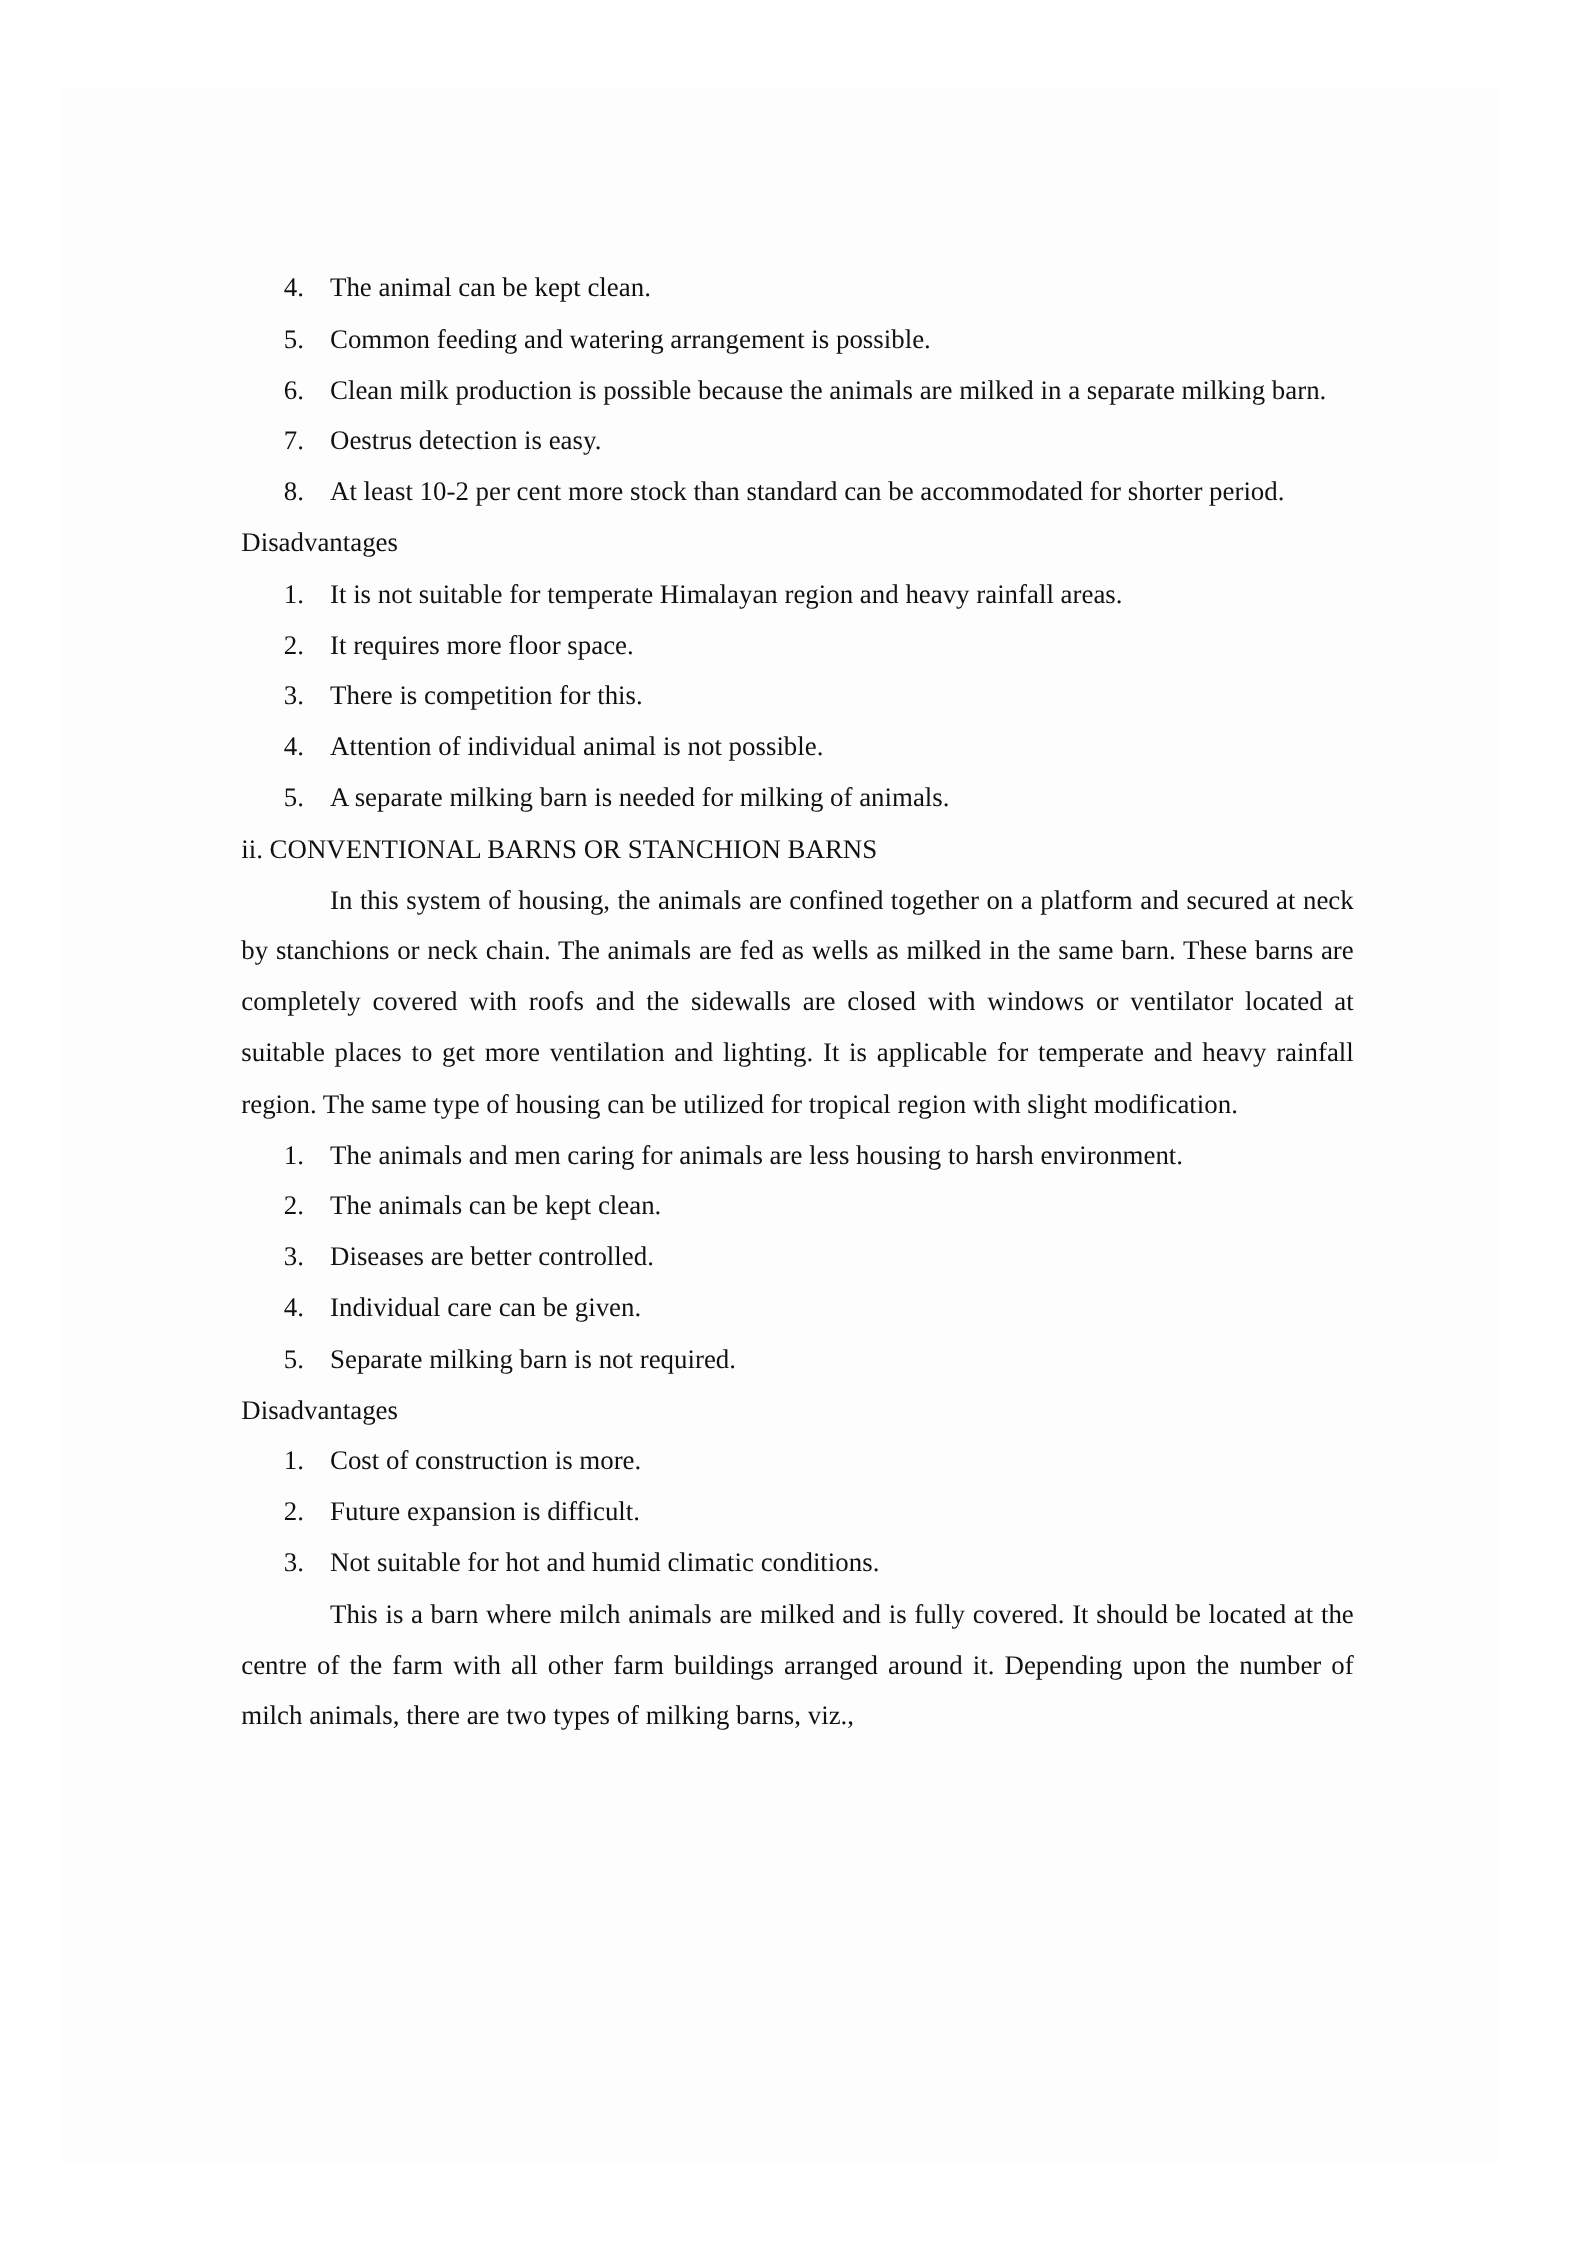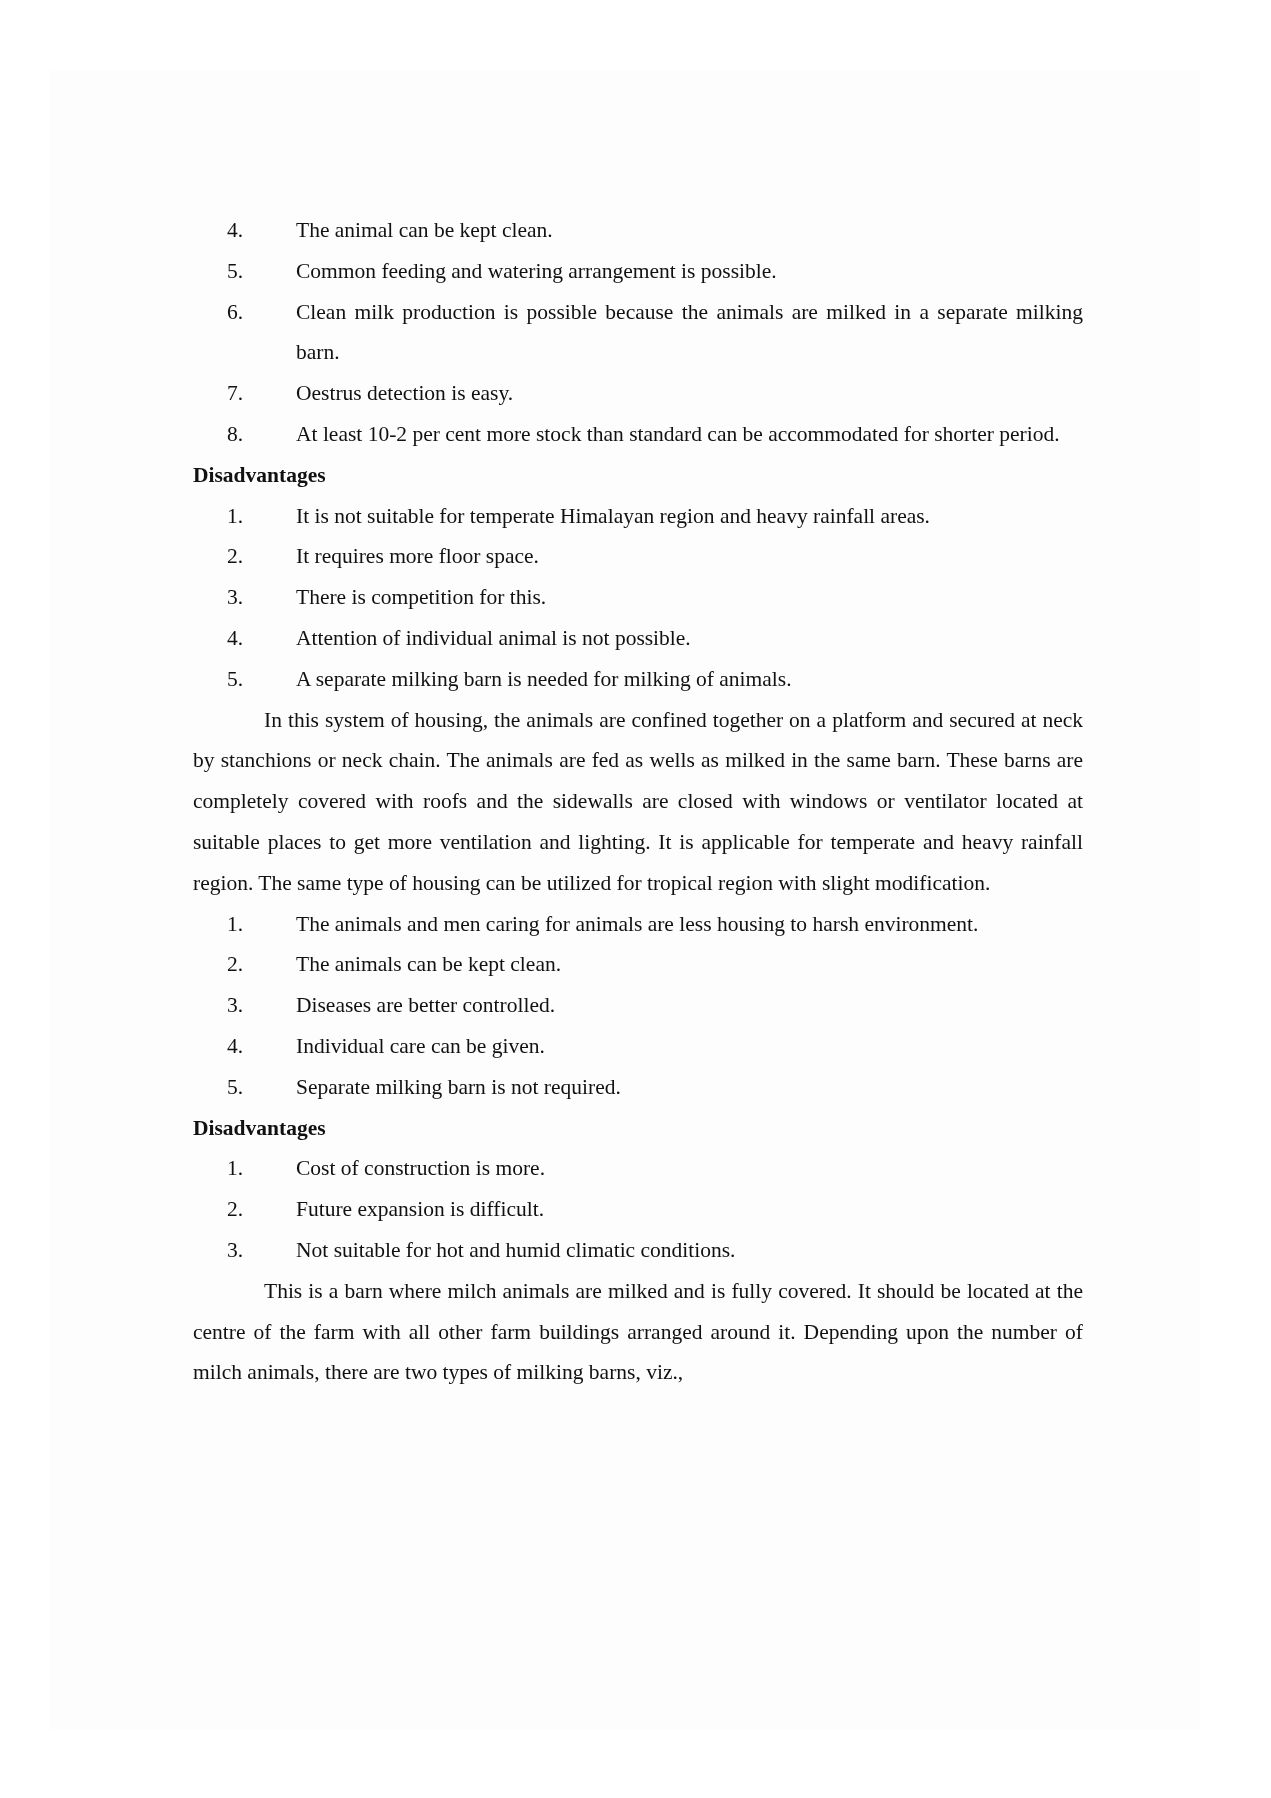--- a/index.html
+++ b/index.html
@@ -36,24 +36,23 @@
       text-align: justify;
     }
     .item .num {
       flex: 0 0 37px;
       padding-left: 34px;
       box-sizing: content-box;
     }
     .item .txt {
       flex: 1;
       text-align: justify;
-      margin-left: 32px;
     }
     .heading {
-      font-weight: bold;
+      font-weight: normal;
     }
     .para {
       text-align: justify;
       text-indent: 71px;
     }
   </style>
 </head>
 <body>
 
 <div class="page-tint"></div>
@@ -100,20 +99,21 @@
     <div class="item">
       <span class="num">4.</span>
       <span class="txt">Attention of individual animal is not possible.</span>
     </div>
     <div class="item">
       <span class="num">5.</span>
       <span class="txt">A separate milking barn is needed for milking of animals.</span>
     </div>
   </div>
 
+  <div class="heading">ii. CONVENTIONAL BARNS OR STANCHION BARNS</div>
   <div class="para">In this system of housing, the animals are confined together on a platform and secured at neck by stanchions or neck chain.  The animals are fed as wells as milked in the same barn.  These barns are completely covered with roofs and the sidewalls are closed with windows or ventilator located at suitable places to get more ventilation and lighting.  It is applicable for temperate and heavy rainfall region.  The same type of housing can be utilized for tropical region with slight modification.</div>
 
   <div>
     <div class="item">
       <span class="num">1.</span>
       <span class="txt">The animals and men caring for animals are less housing to harsh environment.</span>
     </div>
     <div class="item">
       <span class="num">2.</span>
       <span class="txt">The animals can be kept clean.</span>

